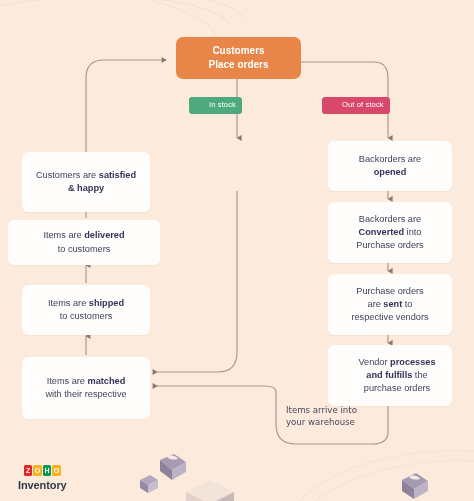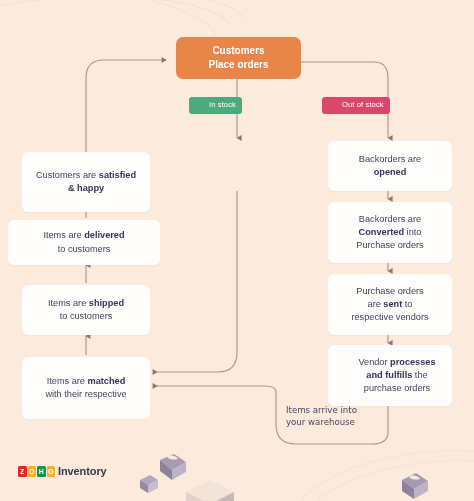--- a/index.html
+++ b/index.html
@@ -57,21 +57,21 @@
   .note {
     position:absolute;
     font-size:8.6px;
     line-height:1.45;
     color:#4A4460;
     text-align:left;
     font-family:"DejaVu Sans", sans-serif;
   }
 
   
-  .logo { position:absolute; left:18px; top:465px; display:flex; align-items:center; gap:3px; }
+  .logo { position:absolute; left:18px; top:465px; display:flex; align-items:center; gap:3px;flex-direction:column; }
   .logo-tiles { display:flex; gap:1px; }
   .tile {
     width:8.5px; height:11px;
     border-radius:1.5px;
     color:#fff; font-size:7px; font-weight:700;
     display:flex; align-items:center; justify-content:center;
     font-family:"Liberation Sans", sans-serif;
   }
   .tile.z { background:#E42527; }
   .tile.o1 { background:#F9B21D; }

